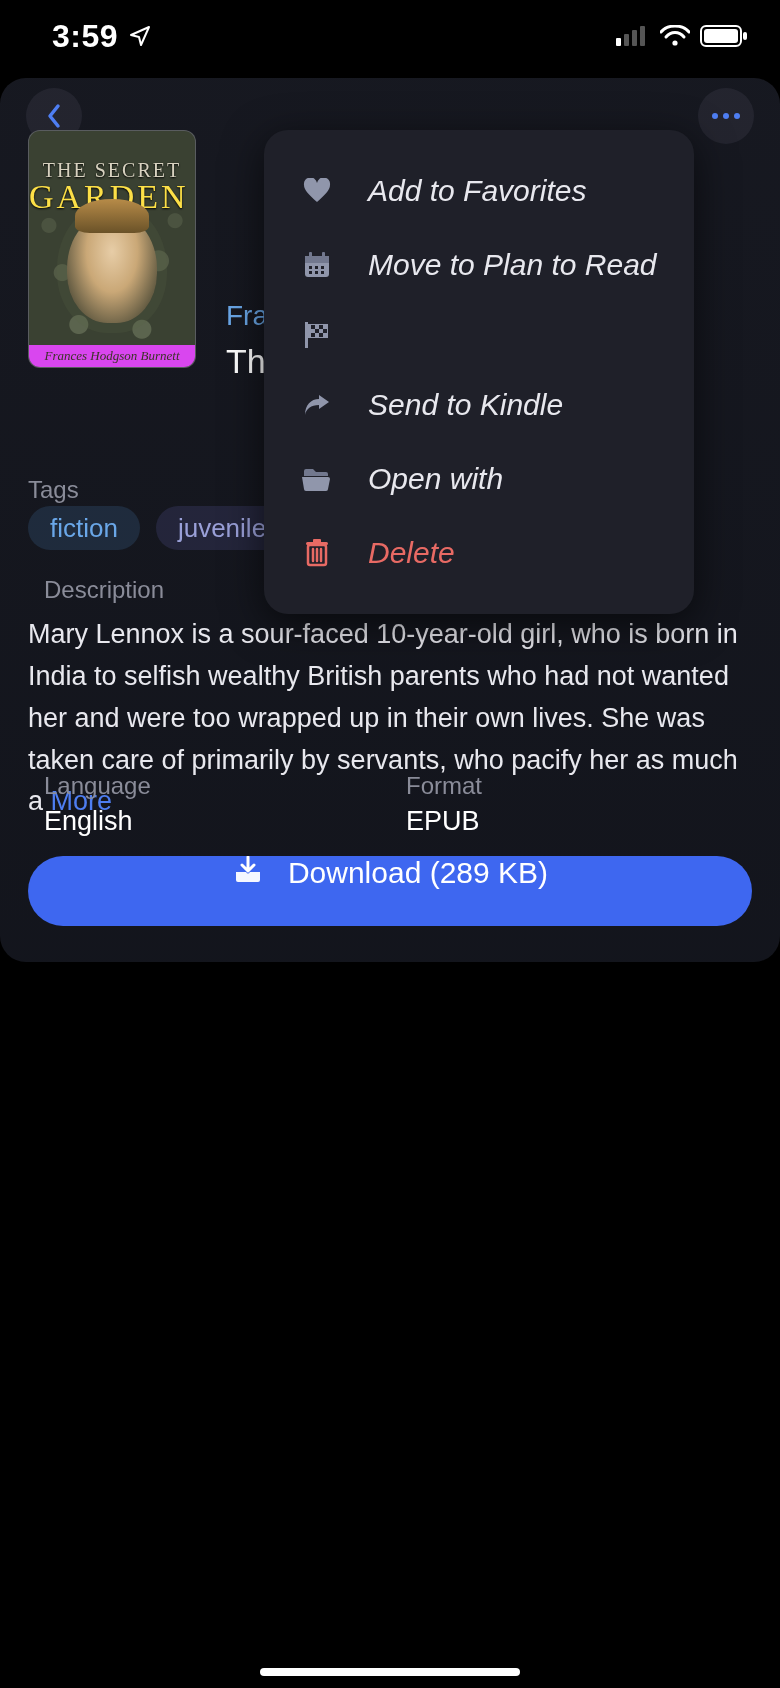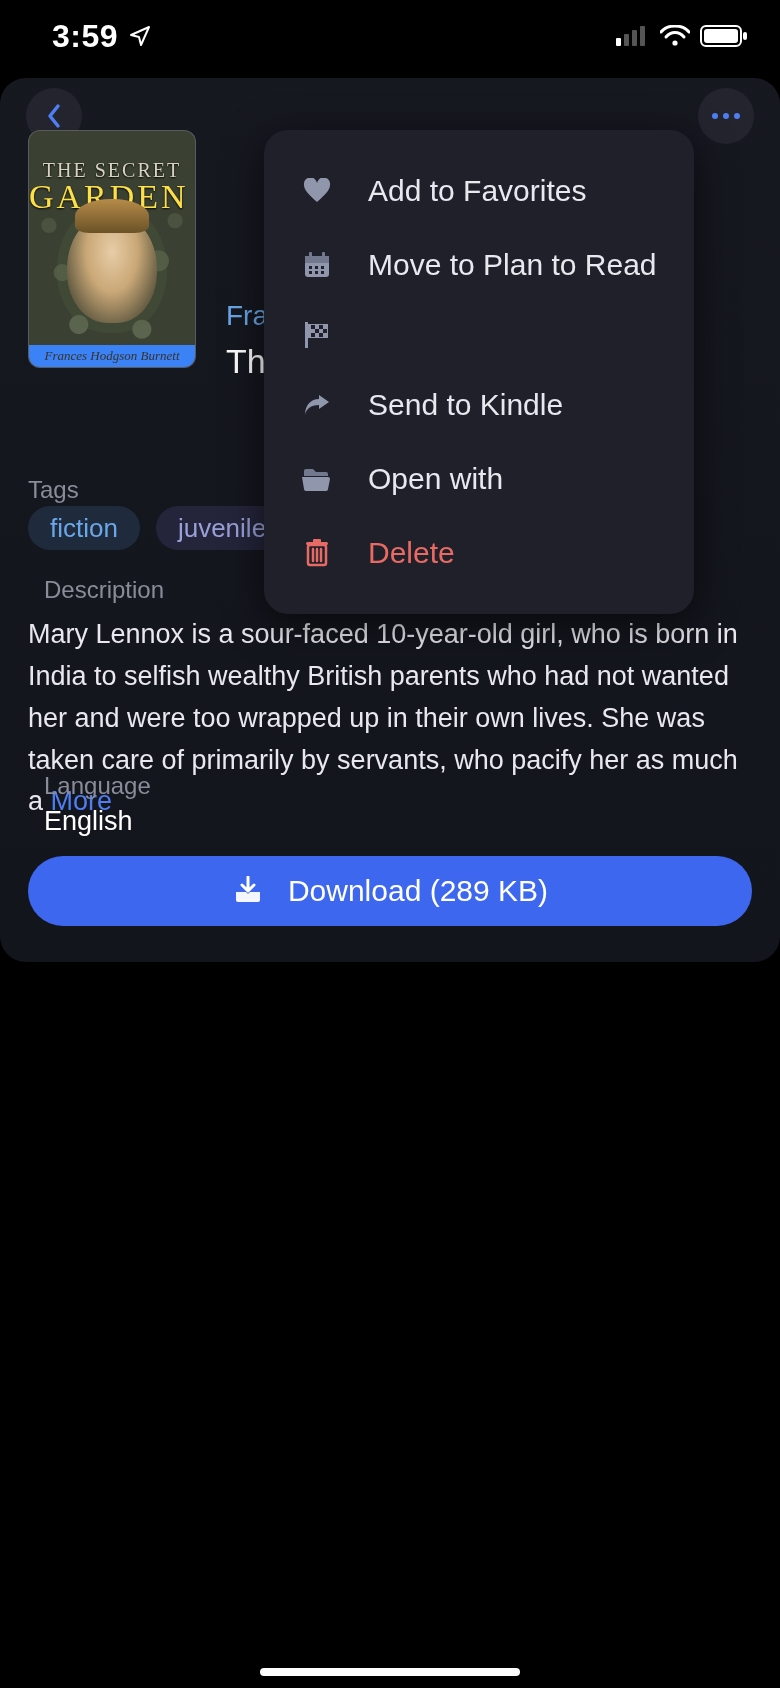--- a/index.html
+++ b/index.html
@@ -16,21 +16,21 @@
 
   
   .card { position:absolute; top:78px; left:0; right:0; background: linear-gradient(180deg, rgba(25,27,36,0.9), rgba(20,22,30,0.95)); border-radius: 26px; padding: 26px; padding-top: 130px; }
 
   .cover { position:absolute; top: 130px; left: 28px; width: 168px; height: 238px; border-radius: 12px; border: 1px solid rgba(120,120,140,0.5); overflow:hidden; background: #3a4132; }
   .cover .overlay { position:absolute; inset:0; display:flex; flex-direction:column; justify-content:space-between; }
   .cover .title1 { margin-top:28px; text-align:center; font-family: Georgia, serif; font-size:20px; letter-spacing:2px; color:#d8d2c0; text-shadow:0 1px 2px #000; }
   .cover .title2 { margin-top:-4px; text-align:left; font-family: Georgia, serif; font-size:34px; letter-spacing:3px; color:#fde047; text-shadow:0 1px 2px #000; }
   .cover .face { position:absolute; top:82px; left:50%; transform:translateX(-50%); width:90px; height:110px; border-radius:50% 50% 45% 45%; background: radial-gradient(ellipse at 50% 35%, #e7cda7 0%, #caa877 40%, #5b553e 80%); box-shadow: 0 0 0 10px rgba(90,100,70,0.2);}
   .cover .face::before{content:"";position:absolute;top:-14px;left:8px;right:8px;height:34px;border-radius:50% 50% 20% 20%;background:linear-gradient(180deg,#b78b48,#6a5228);}
-  .cover .authorbar { height:22px; background:#3b82f6; color:#3a3326; font-family: Georgia, serif; font-style:italic; font-size:13px; display:flex; align-items:center; justify-content:center; }
+  .cover .authorbar { height:22px; background:#d946ef; color:#3a3326; font-family: Georgia, serif; font-style:italic; font-size:13px; display:flex; align-items:center; justify-content:center; }
   .cover .flowers{position:absolute;inset:0;pointer-events:none;opacity:0.35;background:
       radial-gradient(circle at 20% 60%, #808a6a 0 8px, transparent 9px),
       radial-gradient(circle at 78% 55%, #808a6a 0 10px, transparent 11px),
       radial-gradient(circle at 30% 82%, #9aa584 0 9px, transparent 10px),
       radial-gradient(circle at 68% 84%, #9aa584 0 9px, transparent 10px),
       radial-gradient(circle at 12% 40%, #6e775c 0 7px, transparent 8px),
       radial-gradient(circle at 88% 38%, #6e775c 0 7px, transparent 8px);}
 
   .meta { position:absolute; top: 300px; left: 226px; right: 30px; }
   .author-link { color:#6aa7e8; font-size:28px; }
@@ -45,25 +45,25 @@
   .chip-secondary { background: rgba(90,90,160,0.22); color:#9aa0d8; }
 
   .desc-label { position:absolute; top:576px; left:44px; }
   .desc { position:absolute; top:614px; left:28px; right:28px; color:#e8e8ee; font-size:27px; line-height:1.55; }
   .desc .more { color:#4e7ef2; }
 
   .info-row { position:absolute; top:772px; left:28px; right:28px; display:flex; }
   .info-col { flex:1;margin-left:16px; }
   .info-col .val { color:#fff; font-size:27px; margin-top:6px; }
 
-  .download-btn { position:absolute; top:856px; left:28px; right:28px; height:70px; border-radius:36px; background:#3e67f0; color:#fff; display:flex; align-items:center; justify-content:center; gap:24px; font-size:30px; font-weight:500; }
+  .download-btn { position:absolute; top:856px; left:28px; right:28px; height:70px; border-radius:36px; background:#3e67f0; color:#fff; display:flex; align-items:flex-start; justify-content:center; gap:24px; font-size:30px; font-weight:500; }
 
   
   .menu { position:absolute; top:130px; left:264px; width:430px; background:#1f2029; border-radius:24px; padding: 24px 0; box-shadow: 0 10px 40px rgba(0,0,0,0.6); }
-  .menu-item { display:flex; align-items:center; gap:34px; padding: 20px 36px; font-size:30px; color:#e8e8ee; }
+  .menu-item { display:flex; align-items:center; gap:34px; padding: 20px 36px; font-size:30px; color:#e8e8ee;font-style:italic; }
   .menu-item .ic { width:34px; display:flex; justify-content:center; color:#9096ab; }
   .menu-item.danger { color:#e86a64; }
   .menu-item.danger .ic { color:#e86a64; }
 
   
   .home-ind { position:absolute; bottom:12px; left:50%; transform:translateX(-50%); width:260px; height:8px; border-radius:4px; background:#fff; }
 
   
   svg { display:block; }
 </style>
@@ -139,20 +139,24 @@
 
 <div class="section-label desc-label">Description</div>
 <div class="desc">
   <span>Mary Lennox is a sour-faced 10-year-old girl, who is born in India to selfish wealthy British parents who had not wanted her and were too wrapped up in their own lives. She was taken care of primarily by servants, who pacify her as much a </span><span class="more">More</span>
 </div>
 
 <div class="info-row">
   <div class="info-col">
     <div class="section-label">Language</div>
     <div class="val">English</div>
+  </div>
+  <div class="info-col">
+    <div class="section-label">Format</div>
+    <div class="val">EPUB</div>
   </div>
 </div>
 
 <div class="download-btn">
   <svg width="32" height="30" viewBox="0 0 32 30">
     <path d="M4 16 v8 a2 2 0 0 0 2 2 h20 a2 2 0 0 0 2 -2 v-8" fill="#fff" opacity="0.95"></path>
     <path d="M16 2 v14 M10 10 l6 6 l6 -6" fill="none" stroke="#3e67f0" stroke-width="3" stroke-linecap="round" stroke-linejoin="round"></path>
     <path d="M16 2 v14 M10 10 l6 6 l6 -6" fill="none" stroke="#fff" stroke-width="3" stroke-linecap="round" stroke-linejoin="round" transform="translate(0,-1)"></path>
   </svg>
   <span>Download (289 KB)</span>

